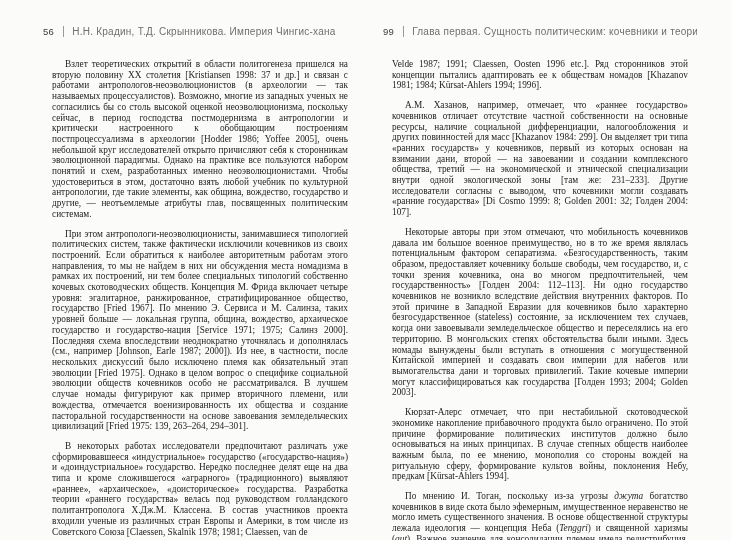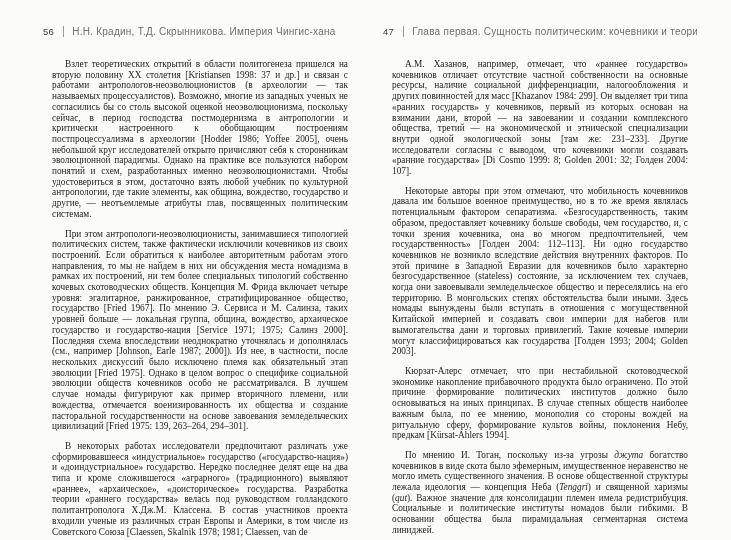--- a/index.html
+++ b/index.html
@@ -71,25 +71,26 @@
     </div>
     <div class="body-text" lang="ru">
         <p class="indent"><span>Взлет теоретических открытий в области политогенеза пришелся на вторую половину XX столетия [Kristiansen 1998: 37 и др.] и связан с работами антропологов-неоэволюционистов (в археологии — так называемых процессуалистов). Возможно, многие из западных ученых не согласились бы со столь высокой оценкой неоэволюционизма, поскольку сейчас, в период господства постмодернизма в антропологии и критически настроенного к обобщающим построениям постпроцессуализма в археологии [Hodder 1986; Yoffee 2005], очень небольшой круг исследователей открыто причисляют себя к сторонникам эволюционной парадигмы. Однако на практике все пользуются набором понятий и схем, разработанных именно неоэволюционистами. Чтобы удостовериться в этом, достаточно взять любой учебник по культурной антропологии, где такие элементы, как община, вождество, государство и другие, — неотъемлемые атрибуты глав, посвященных политическим системам.</span></p>
         <p class="indent"><span>При этом антропологи-неоэволюционисты, занимавшиеся типологией политических систем, также фактически исключили кочевников из своих построений. Если обратиться к наиболее авторитетным работам этого направления, то мы не найдем в них ни обсуждения места номадизма в рамках их построений, ни тем более специальных типологий собственно кочевых скотоводческих обществ. Концепция М. Фрида включает четыре уровня: эгалитарное, ранжированное, стратифицированное общество, государство [Fried 1967]. По мнению Э. Сервиса и М. Салинза, таких уровней больше — локальная группа, община, вождество, архаическое государство и государство-нация [Service 1971; 1975; Салинз 2000]. Последняя схема впоследствии неоднократно уточнялась и дополнялась (см., например [Johnson, Earle 1987; 2000]). Из нее, в частности, после нескольких дискуссий было исключено племя как обязательный этап эволюции [Fried 1975]. Однако в целом вопрос о специфике социальной эволюции обществ кочевников особо не рассматривался. В лучшем случае номады фигурируют как пример вторичного племени, или вождества, отмечается военизированность их общества и создание пасторальной государственности на основе завоевания земледельческих цивилизаций [Fried 1975: 139, 263–264, 294–301].</span></p>
         <p class="indent"><span>В некоторых работах исследователи предпочитают различать уже сформировавшееся «индустриальное» государство («государство-нация») и «доиндустриальное» государство. Нередко последнее делят еще на два типа и кроме сложившегося «аграрного» (традиционного) выявляют «раннее», «архаическое», «доисторическое» государства. Разработка теории «раннего государства» велась под руководством голландского политантрополога Х.Дж.М. Классена. В состав участников проекта входили ученые из различных стран Европы и Америки, в том числе из Советского Союза [Claessen, Skalnik 1978; 1981; Claessen, van de</span></p>
       </div>
   </div>
 
   <div class="page">
     <div class="page-header">
-      <span class="page-number">47</span>
+      <span class="page-number">99</span>
       <span class="header-divider"></span>
       <span class="running-title">Глава первая. Сущность политическим: кочевники и теории истории</span>
     </div>
     <div class="body-text" lang="ru">
+        <p class=""><span>Velde 1987; 1991; Claessen, Oosten 1996 etc.]. Ряд сторонников этой концепции пытались адаптировать ее к обществам номадов [Khazanov 1981; 1984; Kürsat-Ahlers 1994; 1996].</span></p>
         <p class="indent"><span>А.М. Хазанов, например, отмечает, что «раннее государство» кочевников отличает отсутствие частной собственности на основные ресурсы, наличие социальной дифференциации, налогообложения и других повинностей для масс [Khazanov 1984: 299]. Он выделяет три типа «ранних государств» у кочевников, первый из которых основан на взимании дани, второй — на завоевании и создании комплексного общества, третий — на экономической и этнической специализации внутри одной экологической зоны [там же: 231–233]. Другие исследователи согласны с выводом, что кочевники могли создавать «ранние государства» [Di Cosmo 1999: 8; Golden 2001: 32; Голден 2004: 107].</span></p>
         <p class="indent"><span>Некоторые авторы при этом отмечают, что мобильность кочевников давала им большое военное преимущество, но в то же время являлась потенциальным фактором сепаратизма. «Безгосударственность, таким образом, предоставляет кочевнику больше свободы, чем государство, и, с точки зрения кочевника, она во многом предпочтительней, чем государственность» [Голден 2004: 112–113]. Ни одно государство кочевников не возникло вследствие действия внутренних факторов. По этой причине в Западной Евразии для кочевников было характерно безгосударственное (stateless) состояние, за исключением тех случаев, когда они завоевывали земледельческое общество и переселялись на его территорию. В монгольских степях обстоятельства были иными. Здесь номады вынуждены были вступать в отношения с могущественной Китайской империей и создавать свои империи для набегов или вымогательства дани и торговых привилегий. Такие кочевые империи могут классифицироваться как государства [Голден 1993; 2004; Golden 2003].</span></p>
         <p class="indent"><span>Кюрзат-Алерс отмечает, что при нестабильной скотоводческой экономике накопление прибавочного продукта было ограничено. По этой причине формирование политических институтов должно было основываться на иных принципах. В случае степных обществ наиболее важным была, по ее мнению, монополия со стороны вождей на ритуальную сферу, формирование культов войны, поклонения Небу, предкам [Kürsat-Ahlers 1994].</span></p>
         <p class="indent"><span>По мнению И. Тоган, поскольку из-за угрозы </span><em>джута</em><span> богатство кочевников в виде скота было эфемерным, имущественное неравенство не могло иметь существенного значения. В основе общественной структуры лежала идеология — концепция Неба (</span><em>Tenggri</em><span>) и священной харизмы (</span><em>qut</em><span>). Важное значение для консолидации племен имела редистрибуция. Социальные и политические институты номадов были гибкими. В основании общества была пирамидальная сегментарная система линиджей.</span></p>
       </div>
   </div>
 
 </div>
 
 </body></html>

